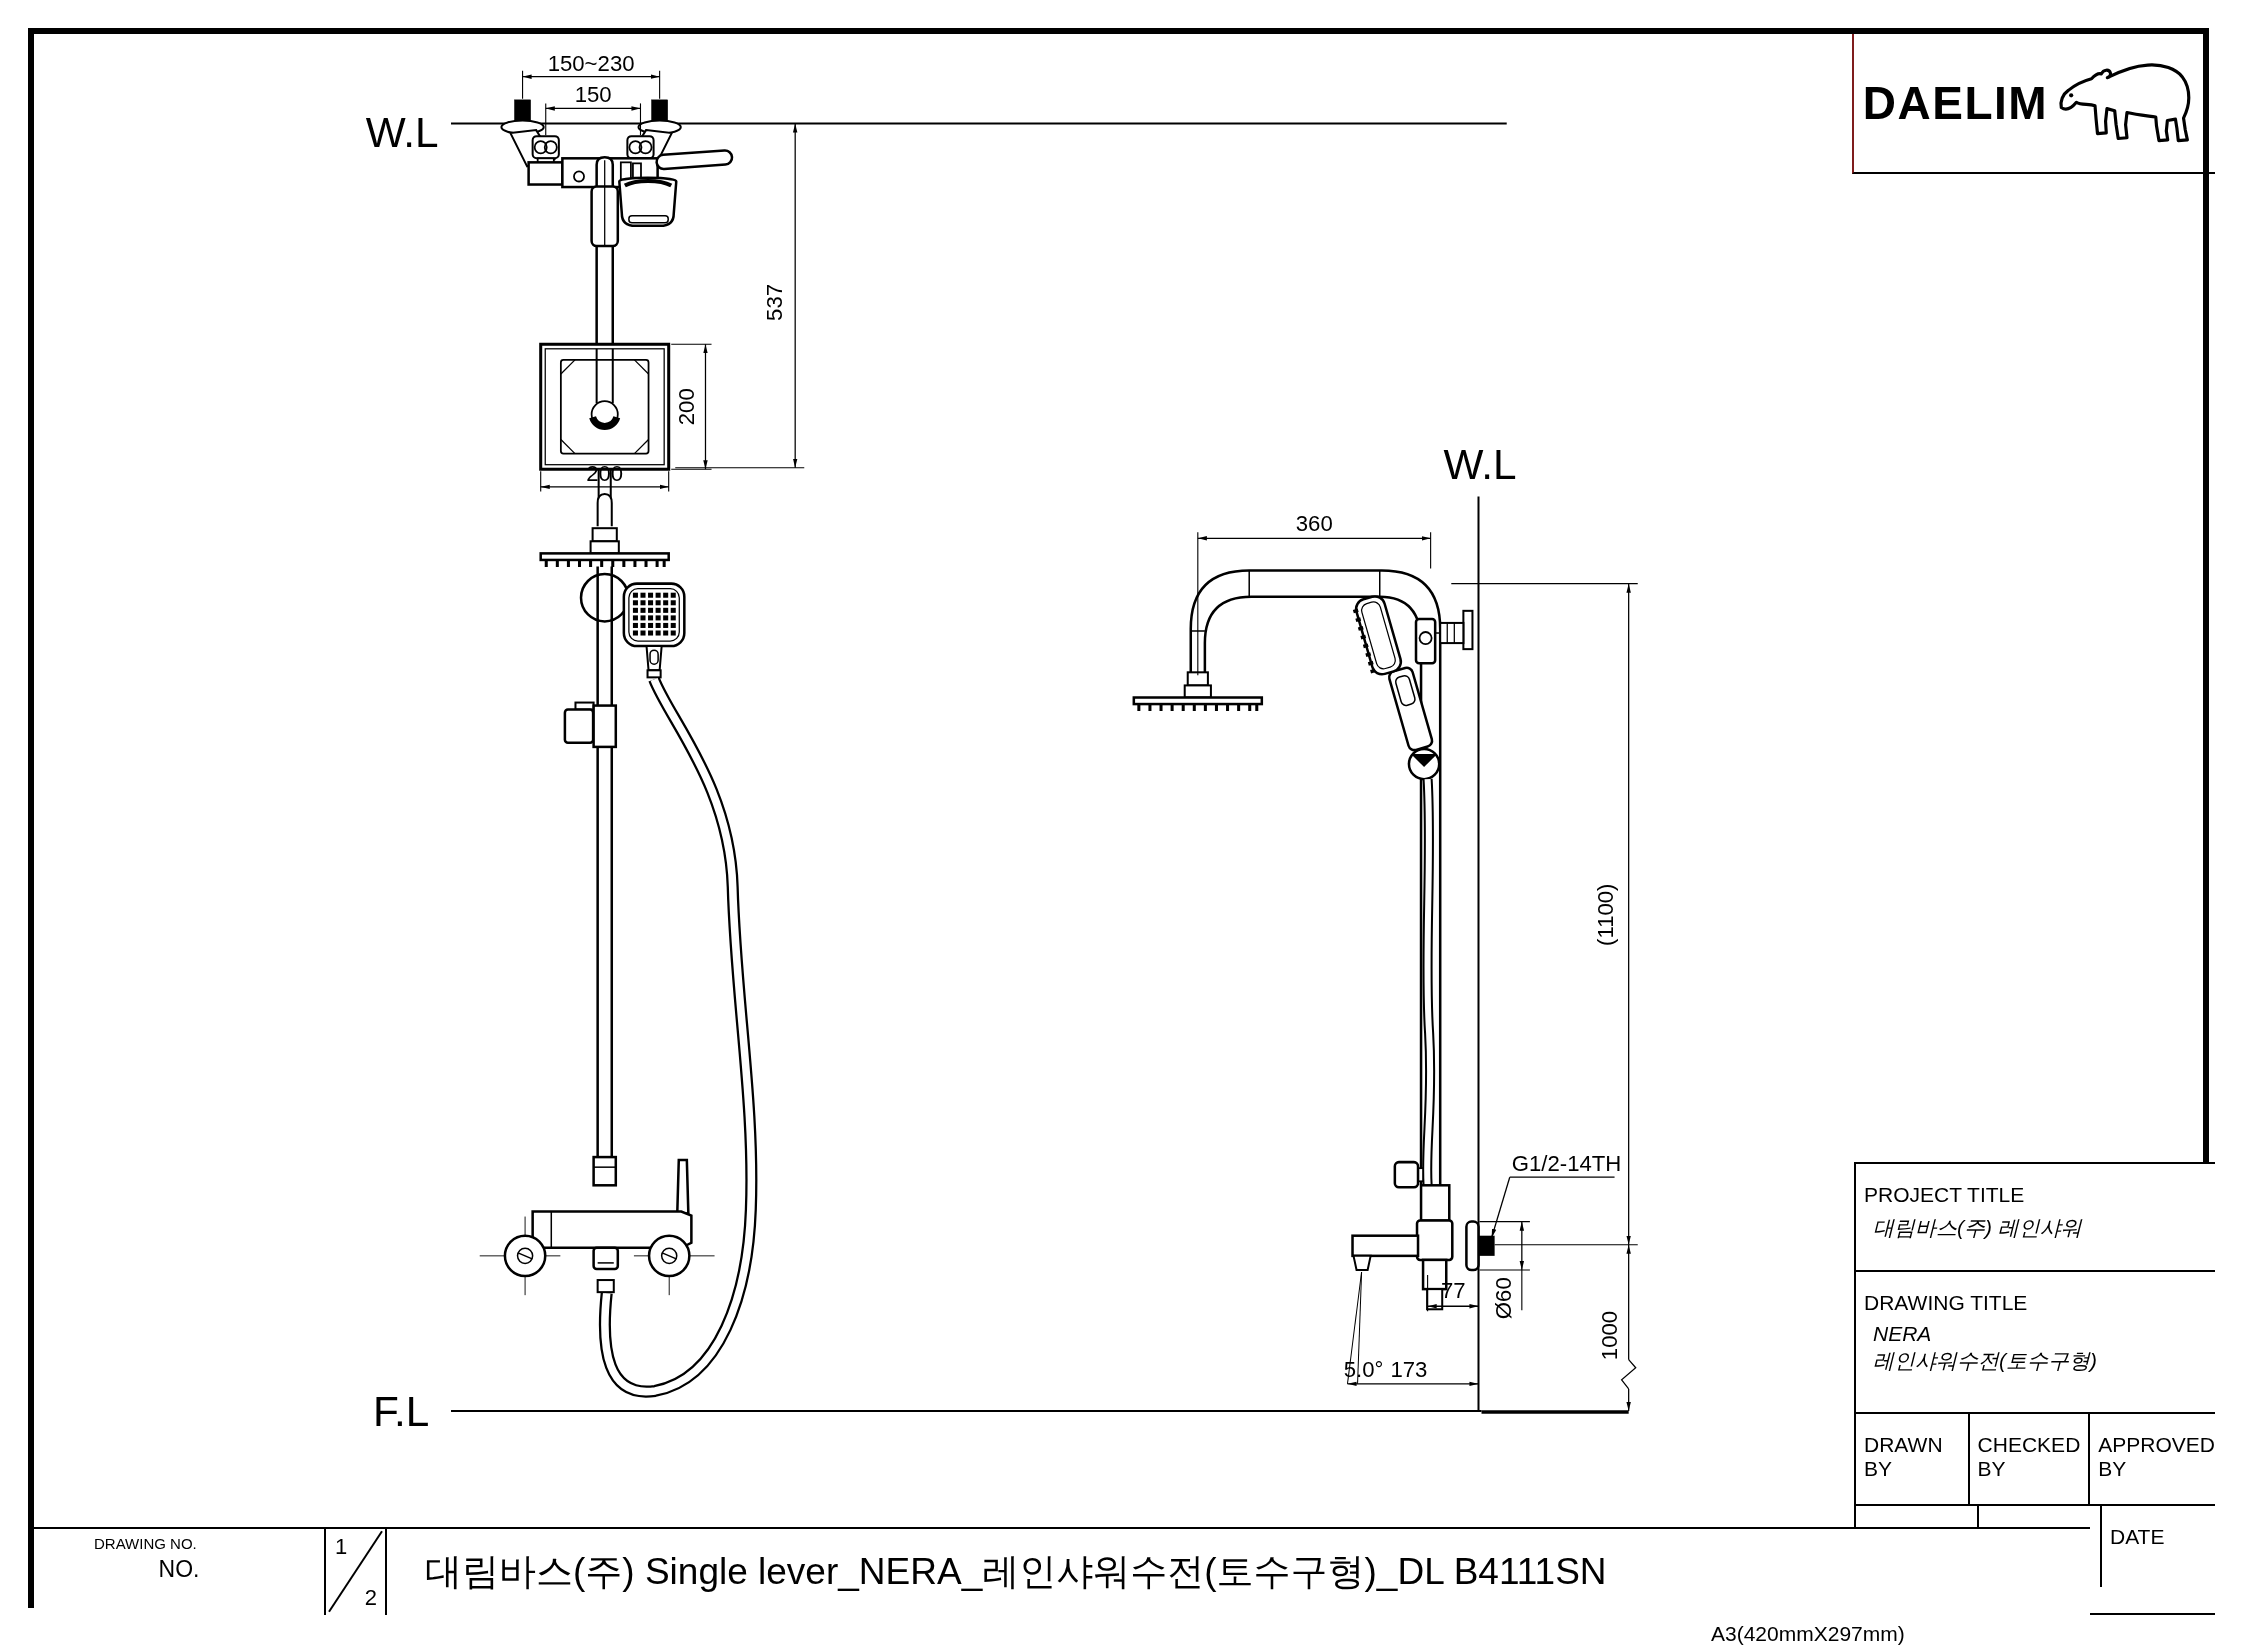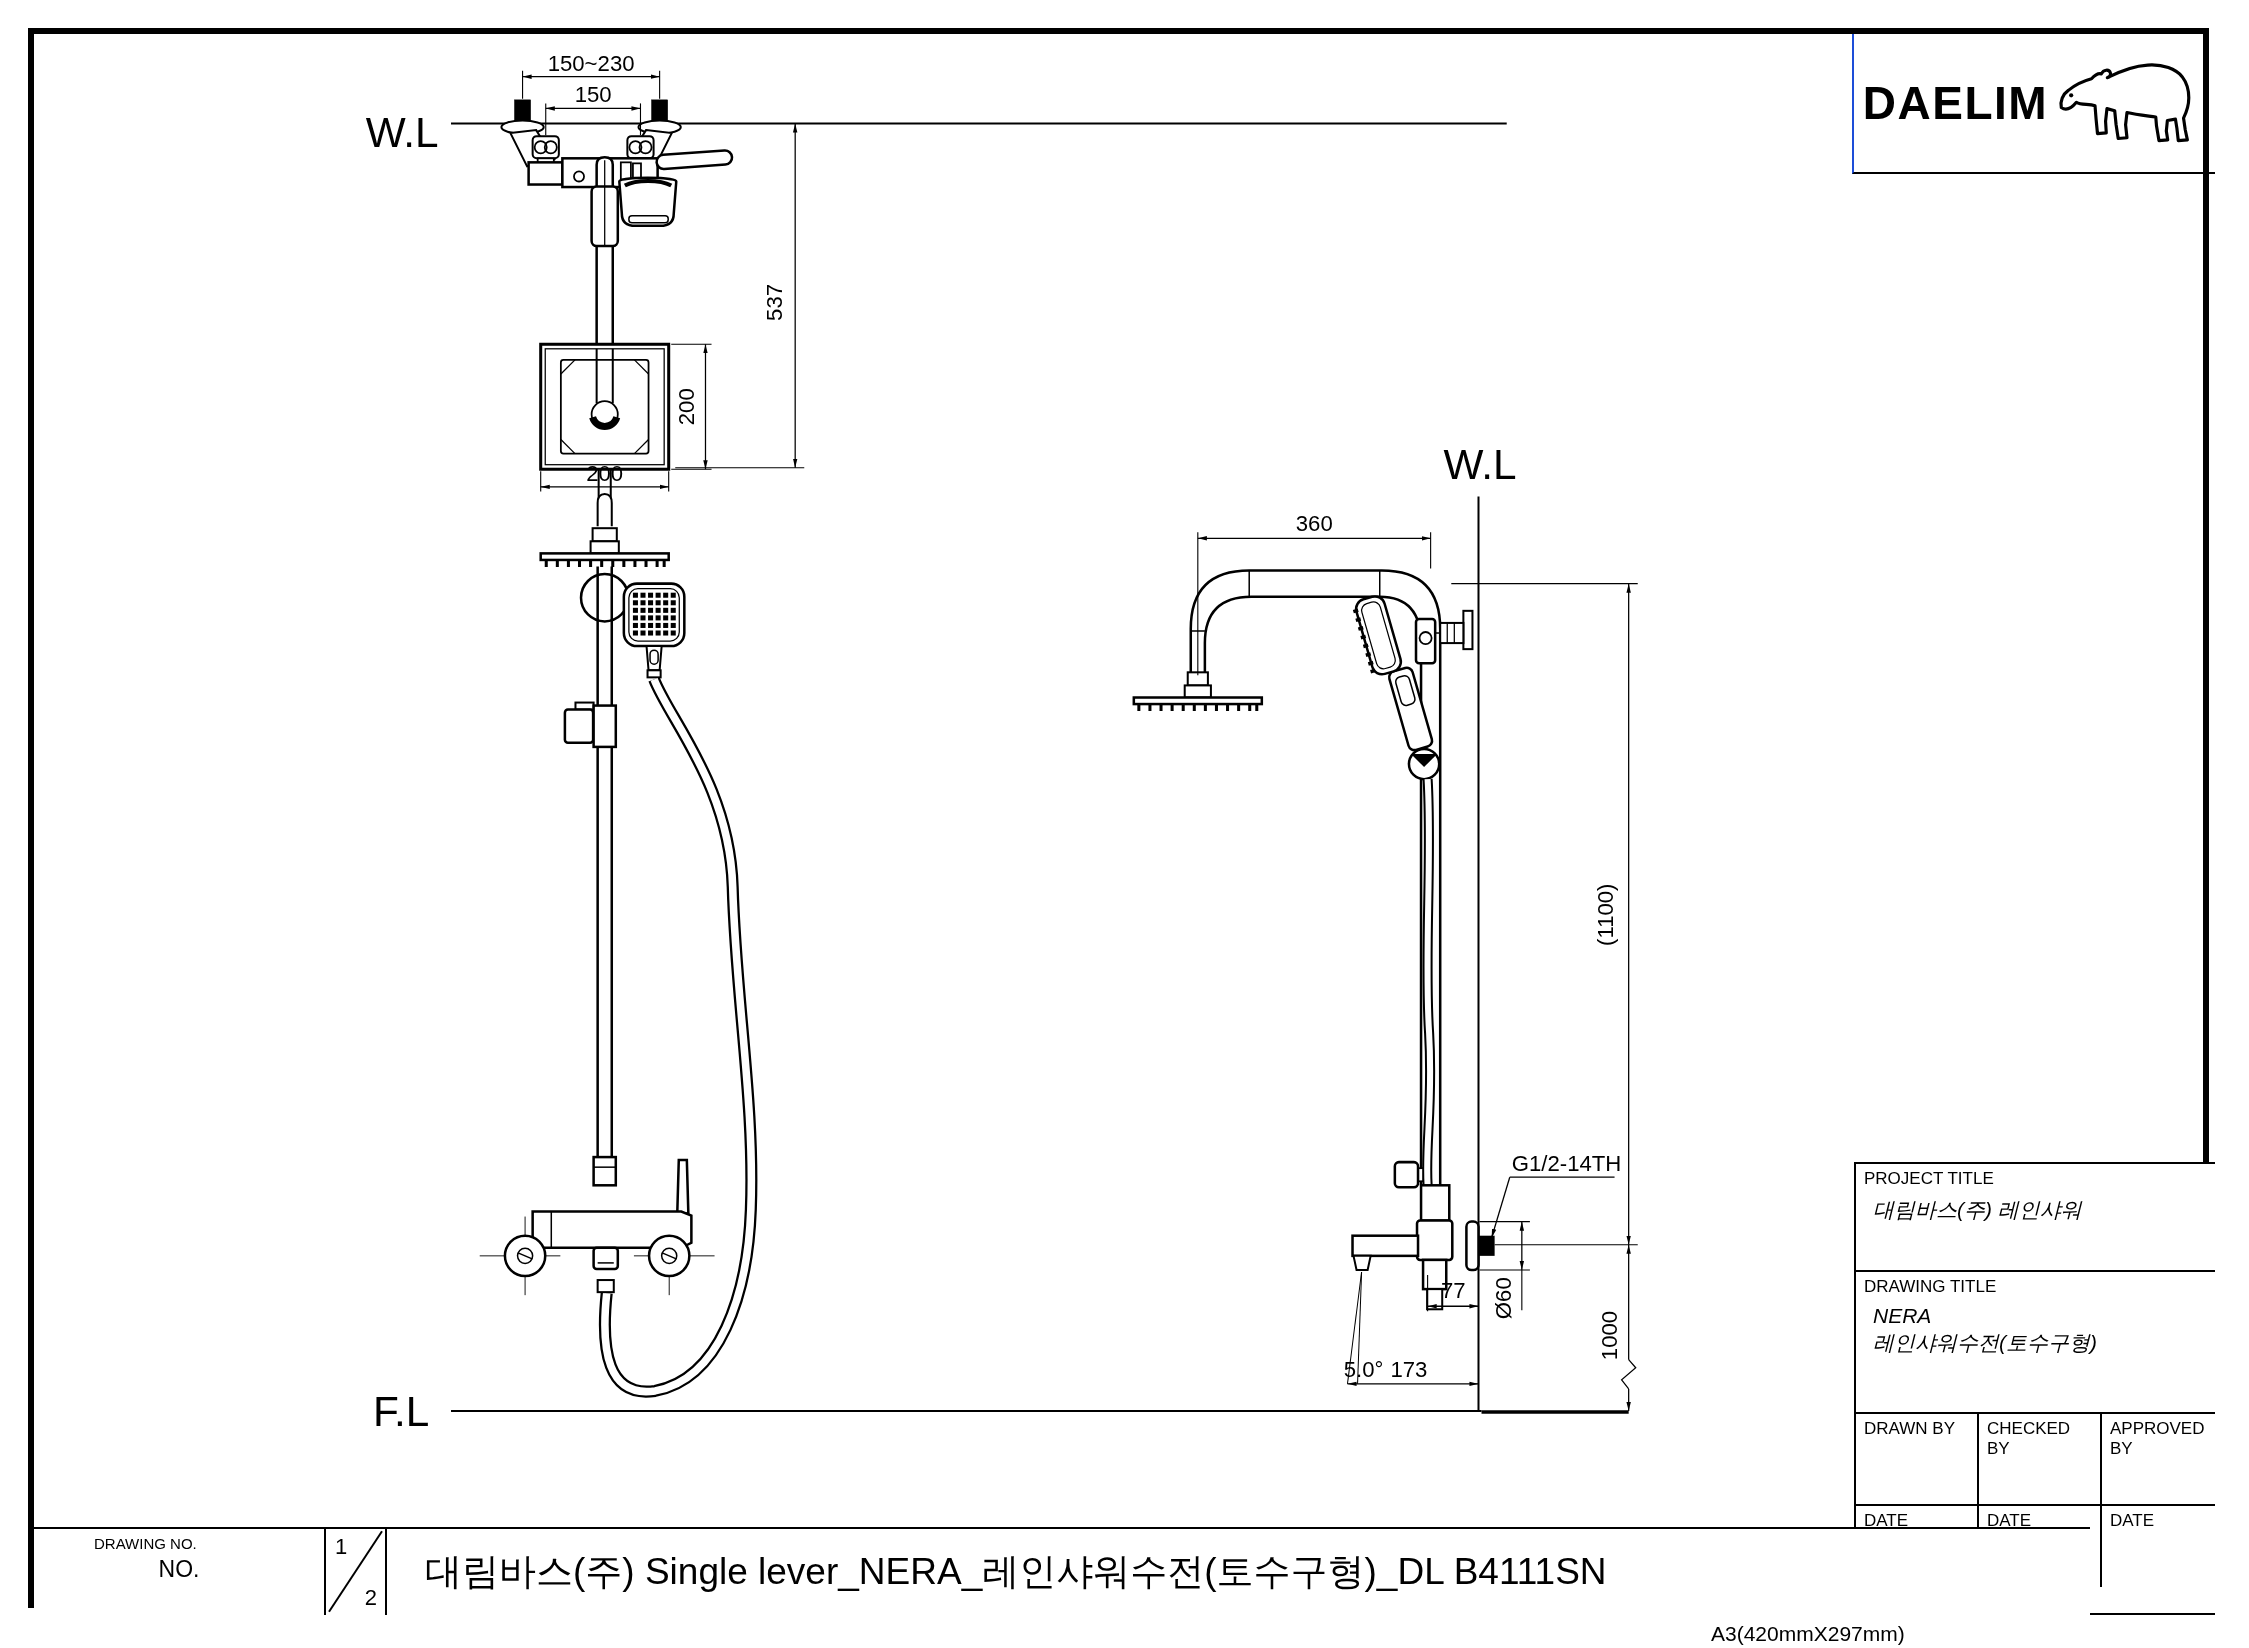--- a/index.html
+++ b/index.html
@@ -2,28 +2,28 @@
 <html style="font-size:8px"><head>
 <meta charset="utf-8">
 <style>
   html,body{margin:0;padding:0;background:#fff;}
   .page{position:relative;width:2250px;height:1649px;background:#ffffff;
         font-family:"Liberation Sans",sans-serif;color:#000;overflow:hidden;}
   .outer-border{position:absolute;left:28px;top:28px;width:2181px;height:1580px;
         border:6.6px solid #000;box-sizing:border-box;}
   
   .logo-box{position:absolute;left:1852px;top:34px;width:363px;height:140px;
-        border-left:2px solid #1d4ed8;border-bottom:2px solid #000;box-sizing:border-box;
+        border-left:2px solid #7f1d1d;border-bottom:2px solid #000;box-sizing:border-box;
         display:flex;align-items:center;justify-content:center;gap:7px;}
   .logo-word{font-size:46px;font-weight:700;letter-spacing:1.5px;transform:scaleY(1.02);}
   
   .title-block{position:absolute;left:1854px;top:1162px;width:361px;height:453px;
         border:2.5px solid #000;border-right:none;box-sizing:border-box;background:#fff;}
   .tb-row{position:relative;box-sizing:border-box;border-bottom:2px solid #000;overflow:hidden;}
-  .tb-label{font-size:17px;padding:5px 0 0 8px;}
+  .tb-label{font-size:21px;padding:19px 0 0 8px;}
   .tb-big{font-size:21px;padding:7px 0 0 17px;white-space:nowrap;font-style:italic;}
   .tb-r1{height:108px;}
   .tb-r2{height:142px;}
   .tb-r3{height:56px;}
   .tb-r3 .tb-big{padding-top:1px;}
   .tb-cols{display:flex;height:92px;border-bottom:2px solid #000;box-sizing:border-box;gap:8px;}
   .tb-cols2{display:flex;height:81px;border-bottom:none;}
   .tb-cell{flex:1;box-sizing:border-box;border-left:2px solid #000;}
   .tb-cell:first-child{border-left:none;}
   

